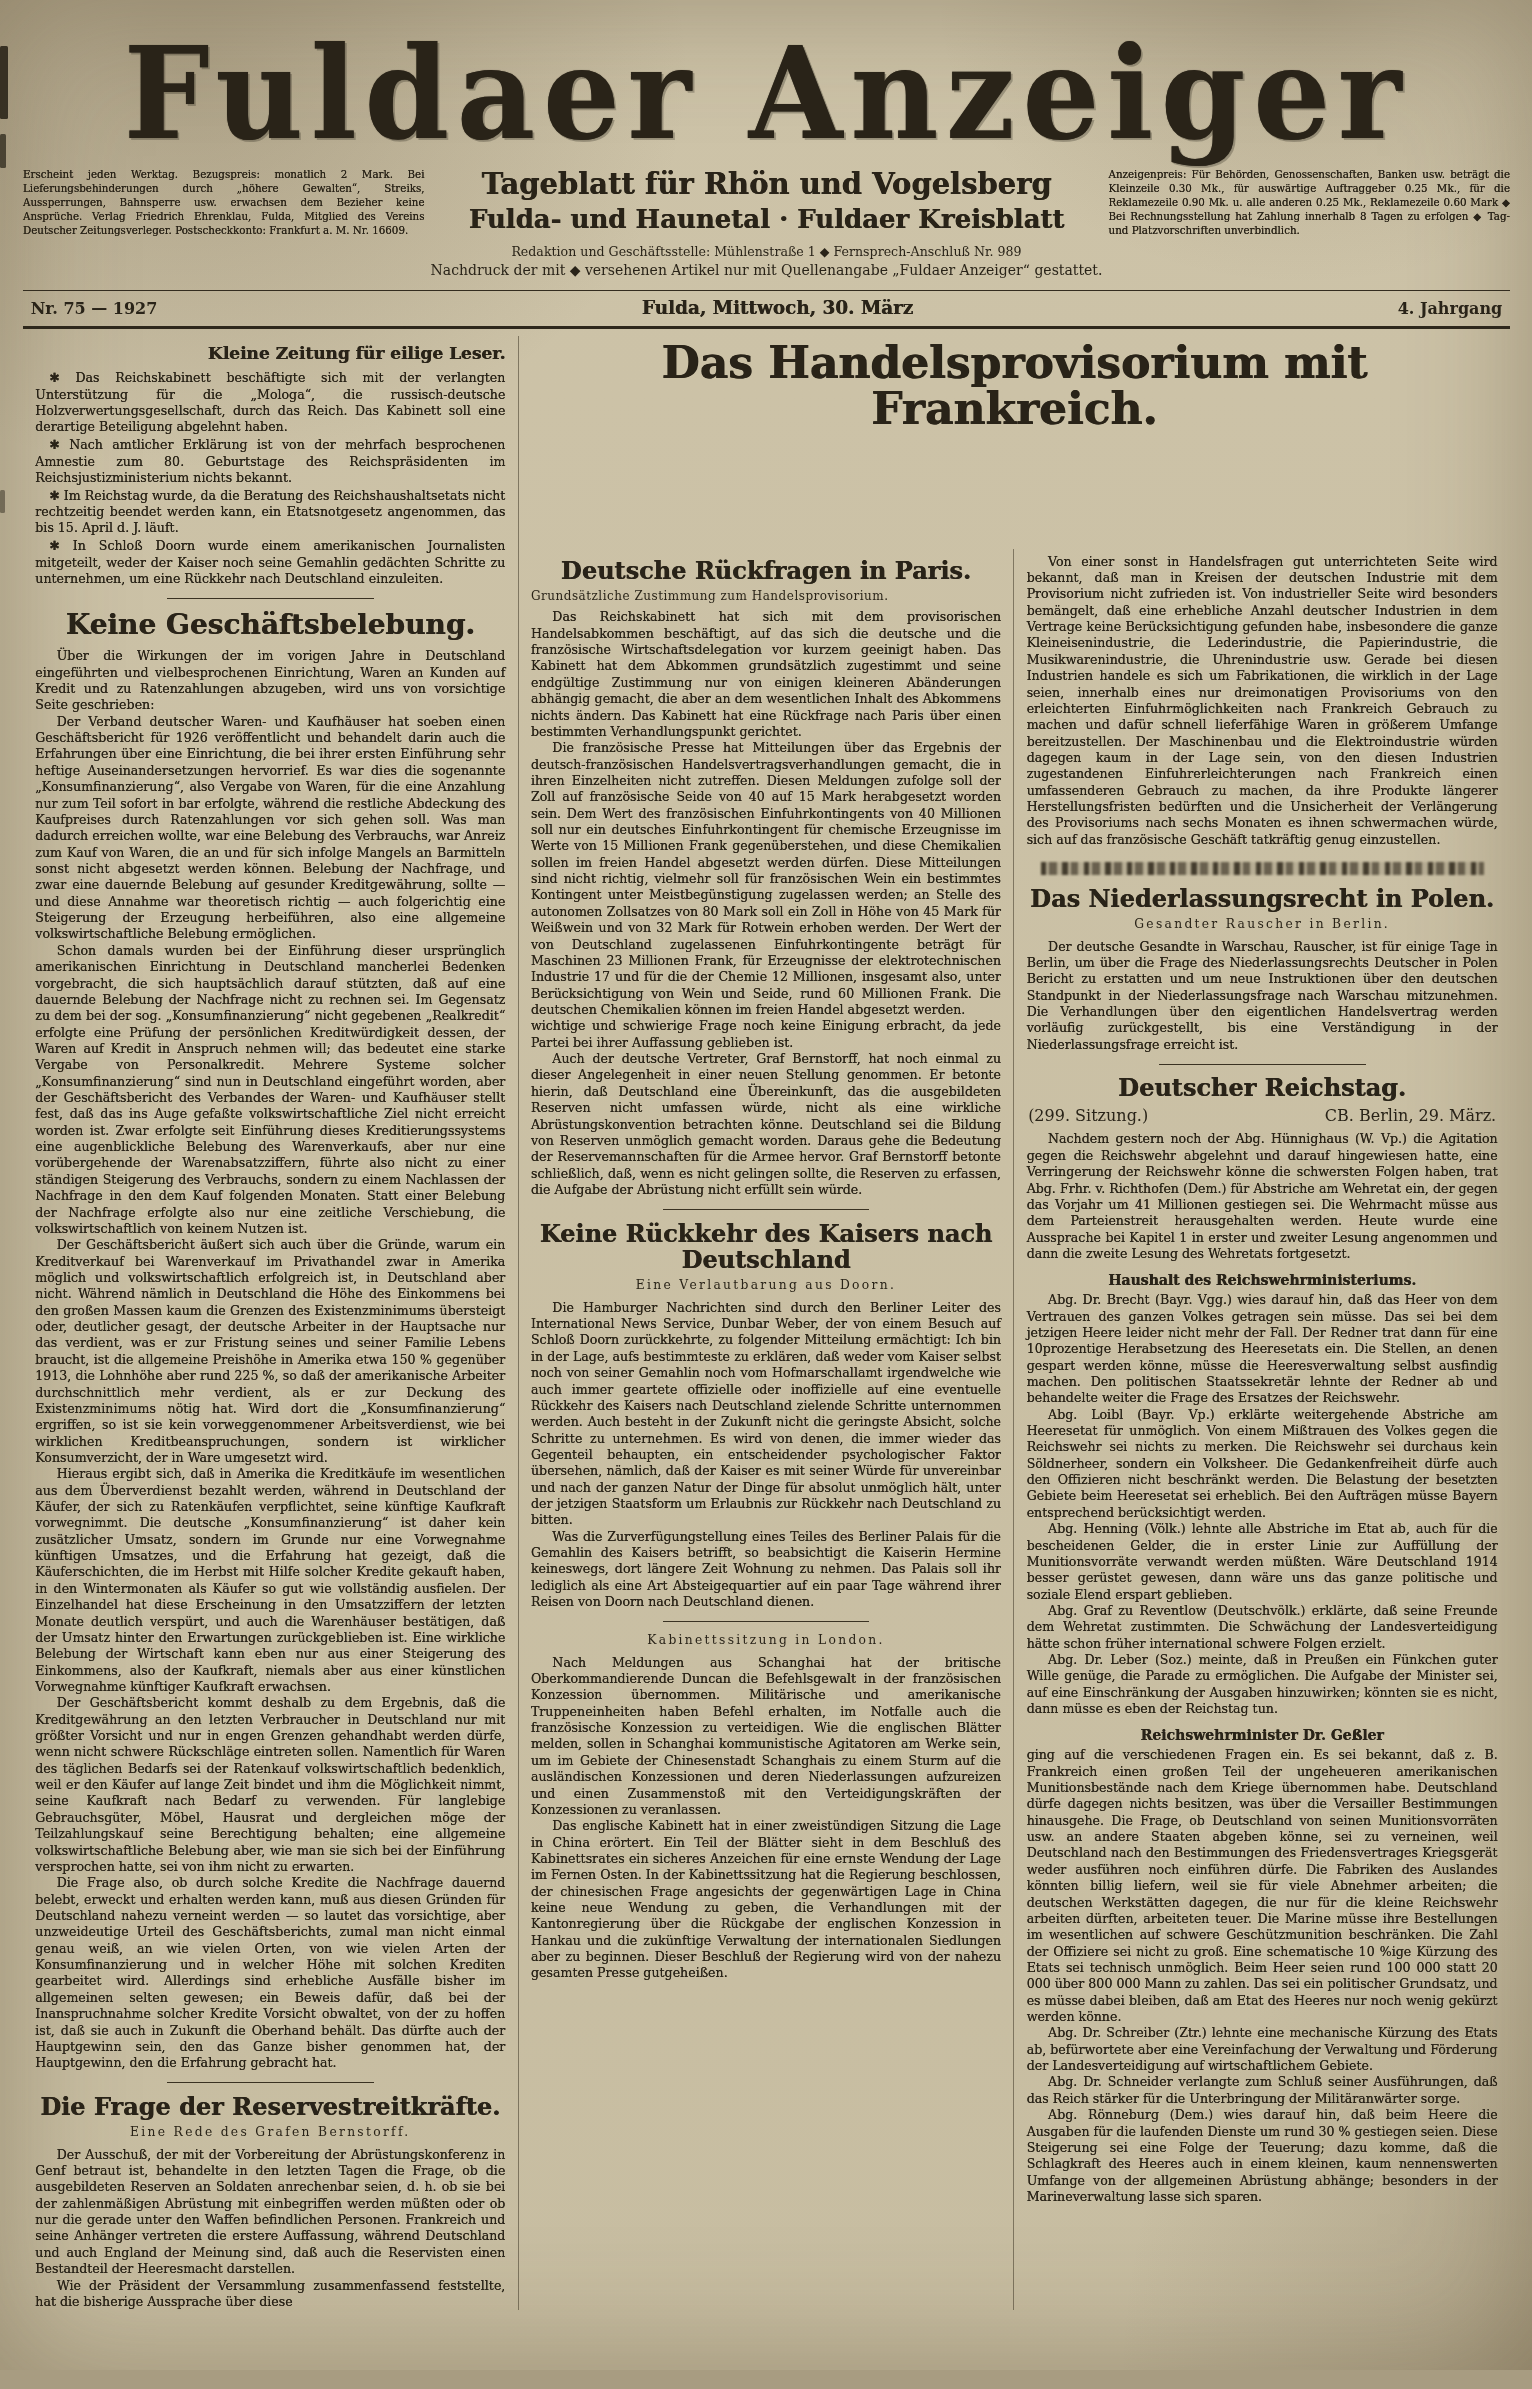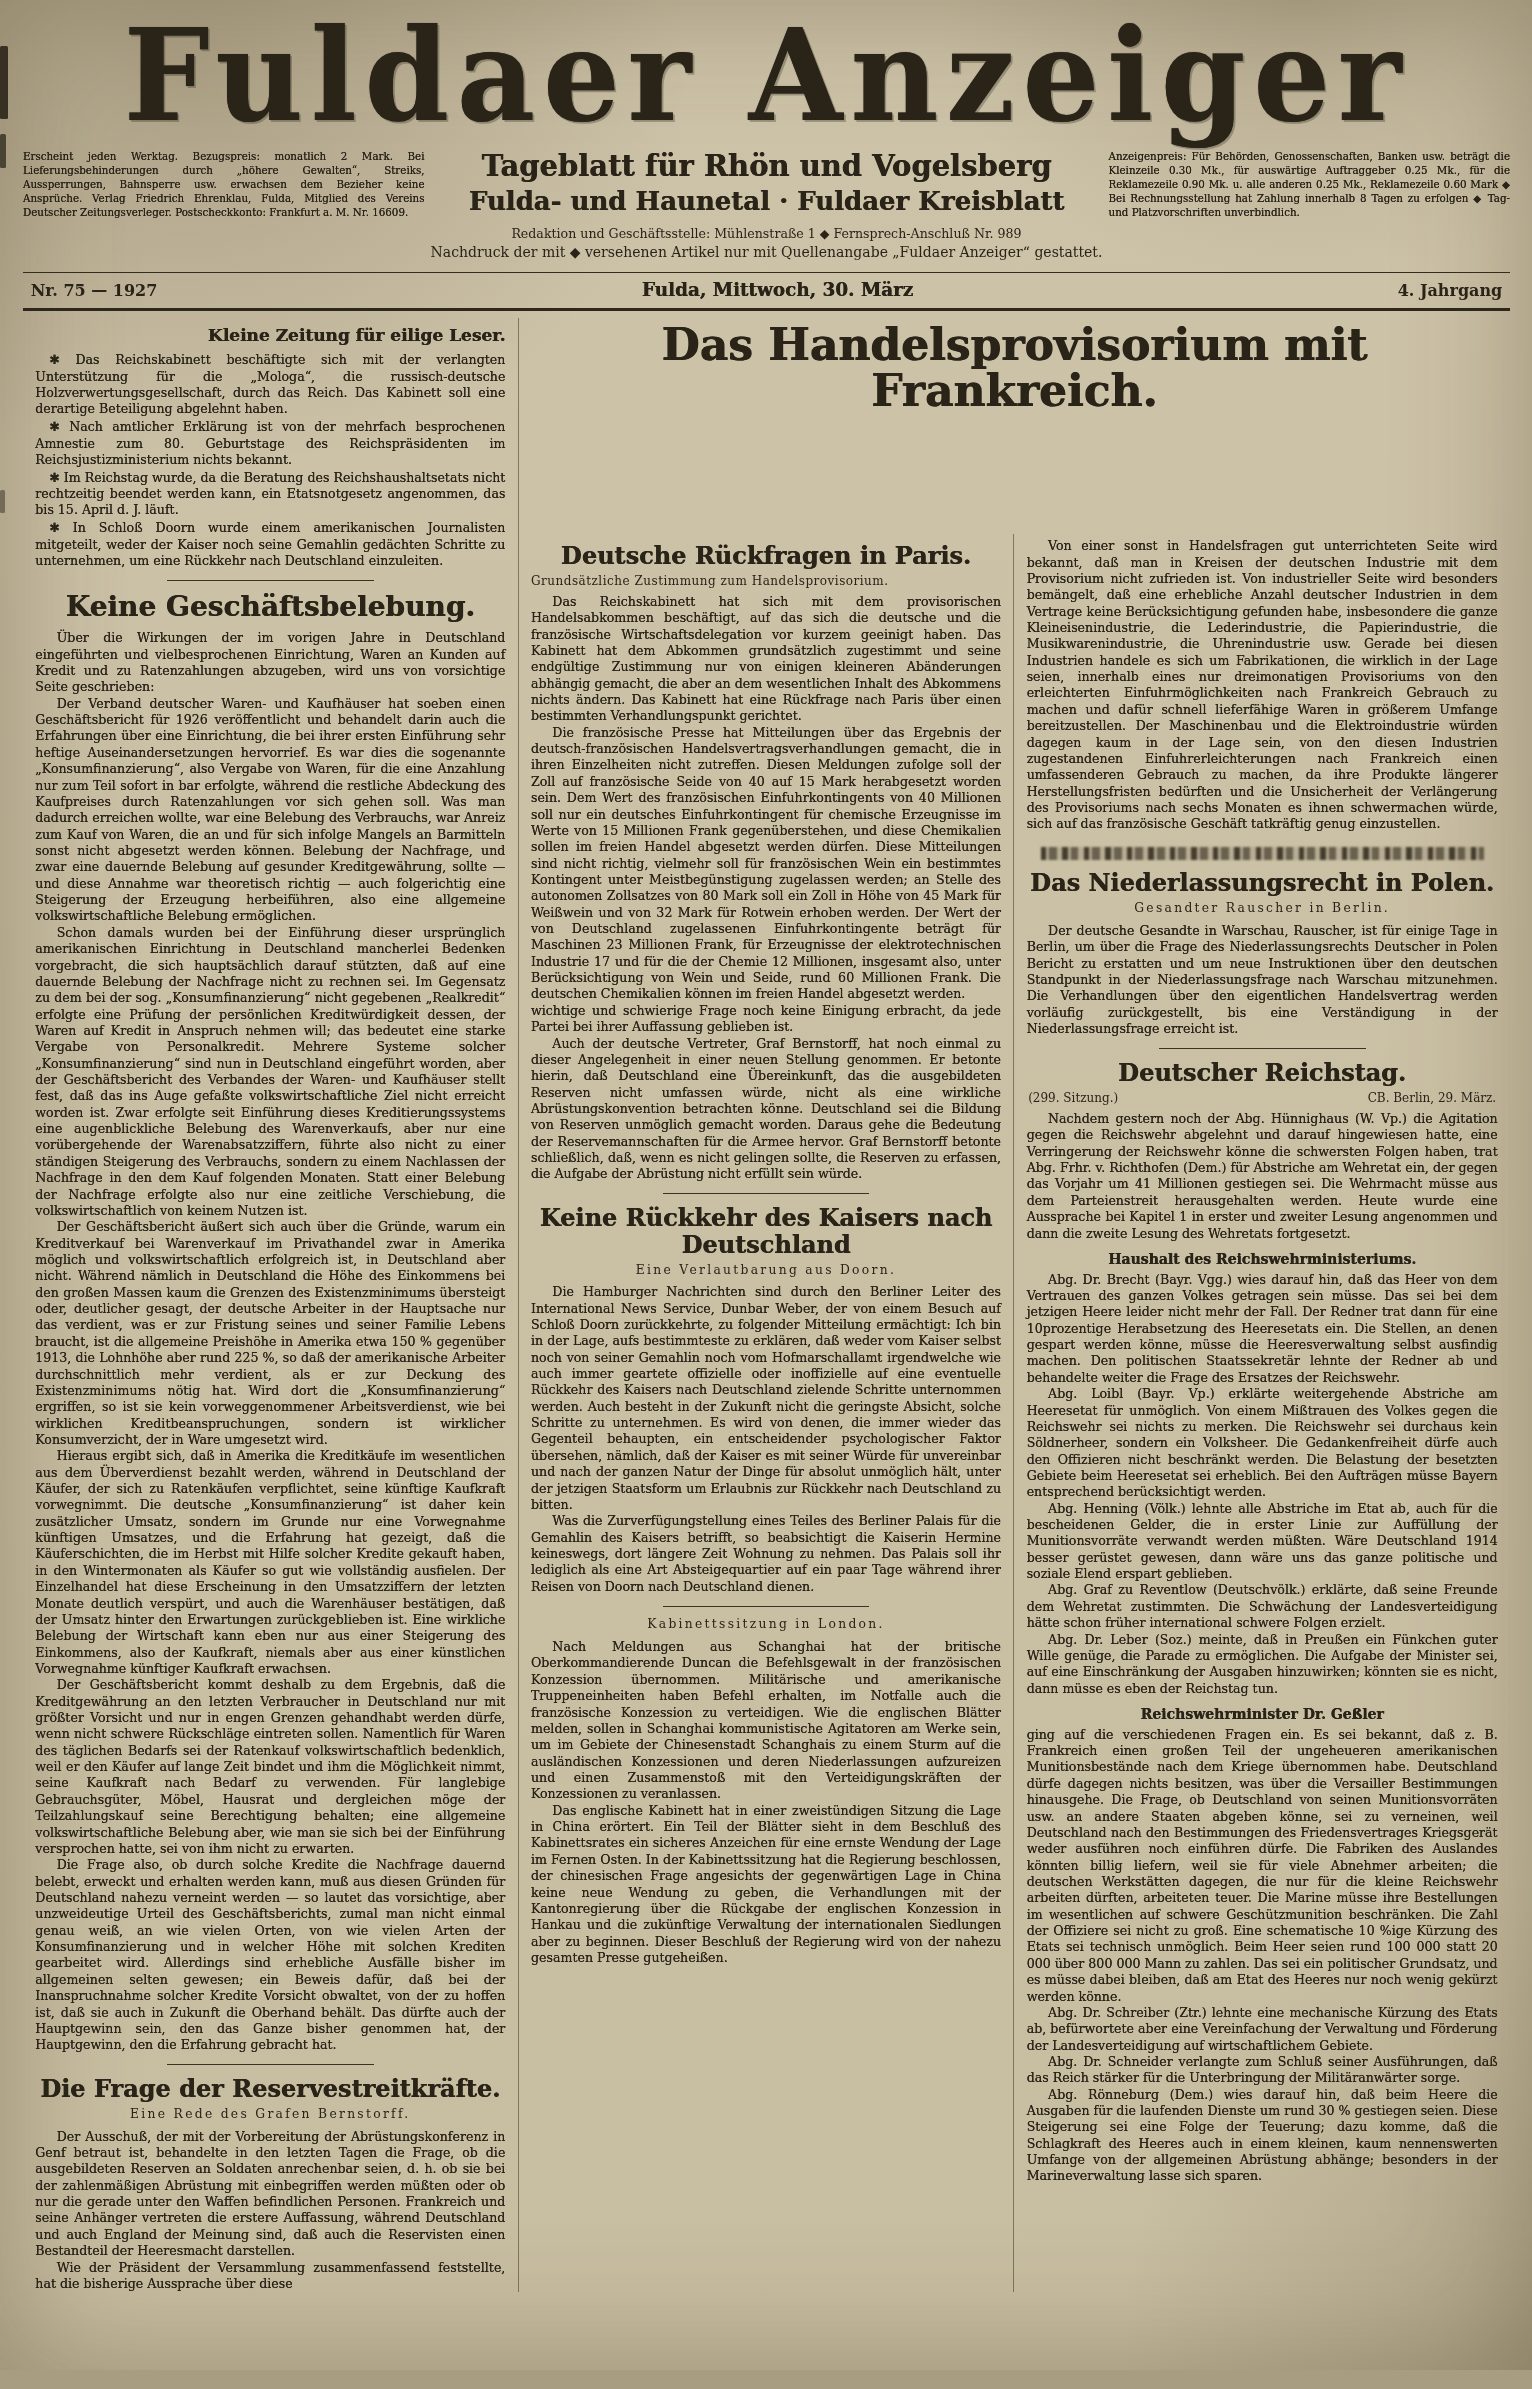--- a/index.html
+++ b/index.html
@@ -1,21 +1,21 @@
 <!DOCTYPE html>
 <html lang="de" style="font-size:12.3px"><head>
 <meta charset="utf-8">
 <style>
   * { margin:0; padding:0; box-sizing:border-box; }
   html, body { background:#a89c81; }
   .page{
     position:relative;
     width:1533px; height:2370px;
     margin:0 auto;
-    padding:13px 23px 0 23px;
+    padding:31px 23px 0 23px;
     color:#292318;
     font-family:"DejaVu Serif", serif;
     background:
       radial-gradient(ellipse 55% 28% at 12% 3%, rgba(90,74,48,.28), transparent 60%),
       radial-gradient(ellipse 45% 35% at 100% 100%, rgba(90,74,48,.22), transparent 60%),
       radial-gradient(ellipse 40% 20% at 85% 0%, rgba(90,74,48,.18), transparent 60%),
       linear-gradient(#cdc3a8, #c7bda1);
     box-shadow: inset 0 0 130px rgba(70,55,30,.38);
     overflow:hidden;
   }
@@ -73,21 +73,21 @@
   .body-p{
     font-size:12.6px; line-height:1.3; text-align:justify; text-indent:1.7em;
     hyphens:auto; text-shadow:0 0 0.4px rgba(35,28,15,.85);
   }
   .noindent{ text-indent:0; }
   .brief-item{
     font-size:12.6px; line-height:1.3; text-align:justify; text-indent:1.1em;
     hyphens:auto; text-shadow:0 0 0.4px rgba(35,28,15,.85); margin-bottom:1.5px;
   }
   .session-line{
-    display:flex; justify-content:space-between; font-size:12px; margin:1.5px 1.5px 6.1px;
+    display:flex; justify-content:space-between; font-size:16px; margin:1.5px 1.5px 6.1px;
   }
   .rule-short{ width:44%; border-top:1.1px solid #3a3222; margin:10.7px auto; }
   .smudge{
     height:13px; width:94%; margin:14px auto 10.7px;
     background:repeating-linear-gradient(90deg,
       rgba(45,38,25,.85) 0 5.4px, rgba(45,38,25,.18) 5.4px 8.4px,
       rgba(45,38,25,.62) 8.4px 16px, rgba(45,38,25,.12) 16px 21.5px);
     filter:blur(0.9px);
   }
 </style>

